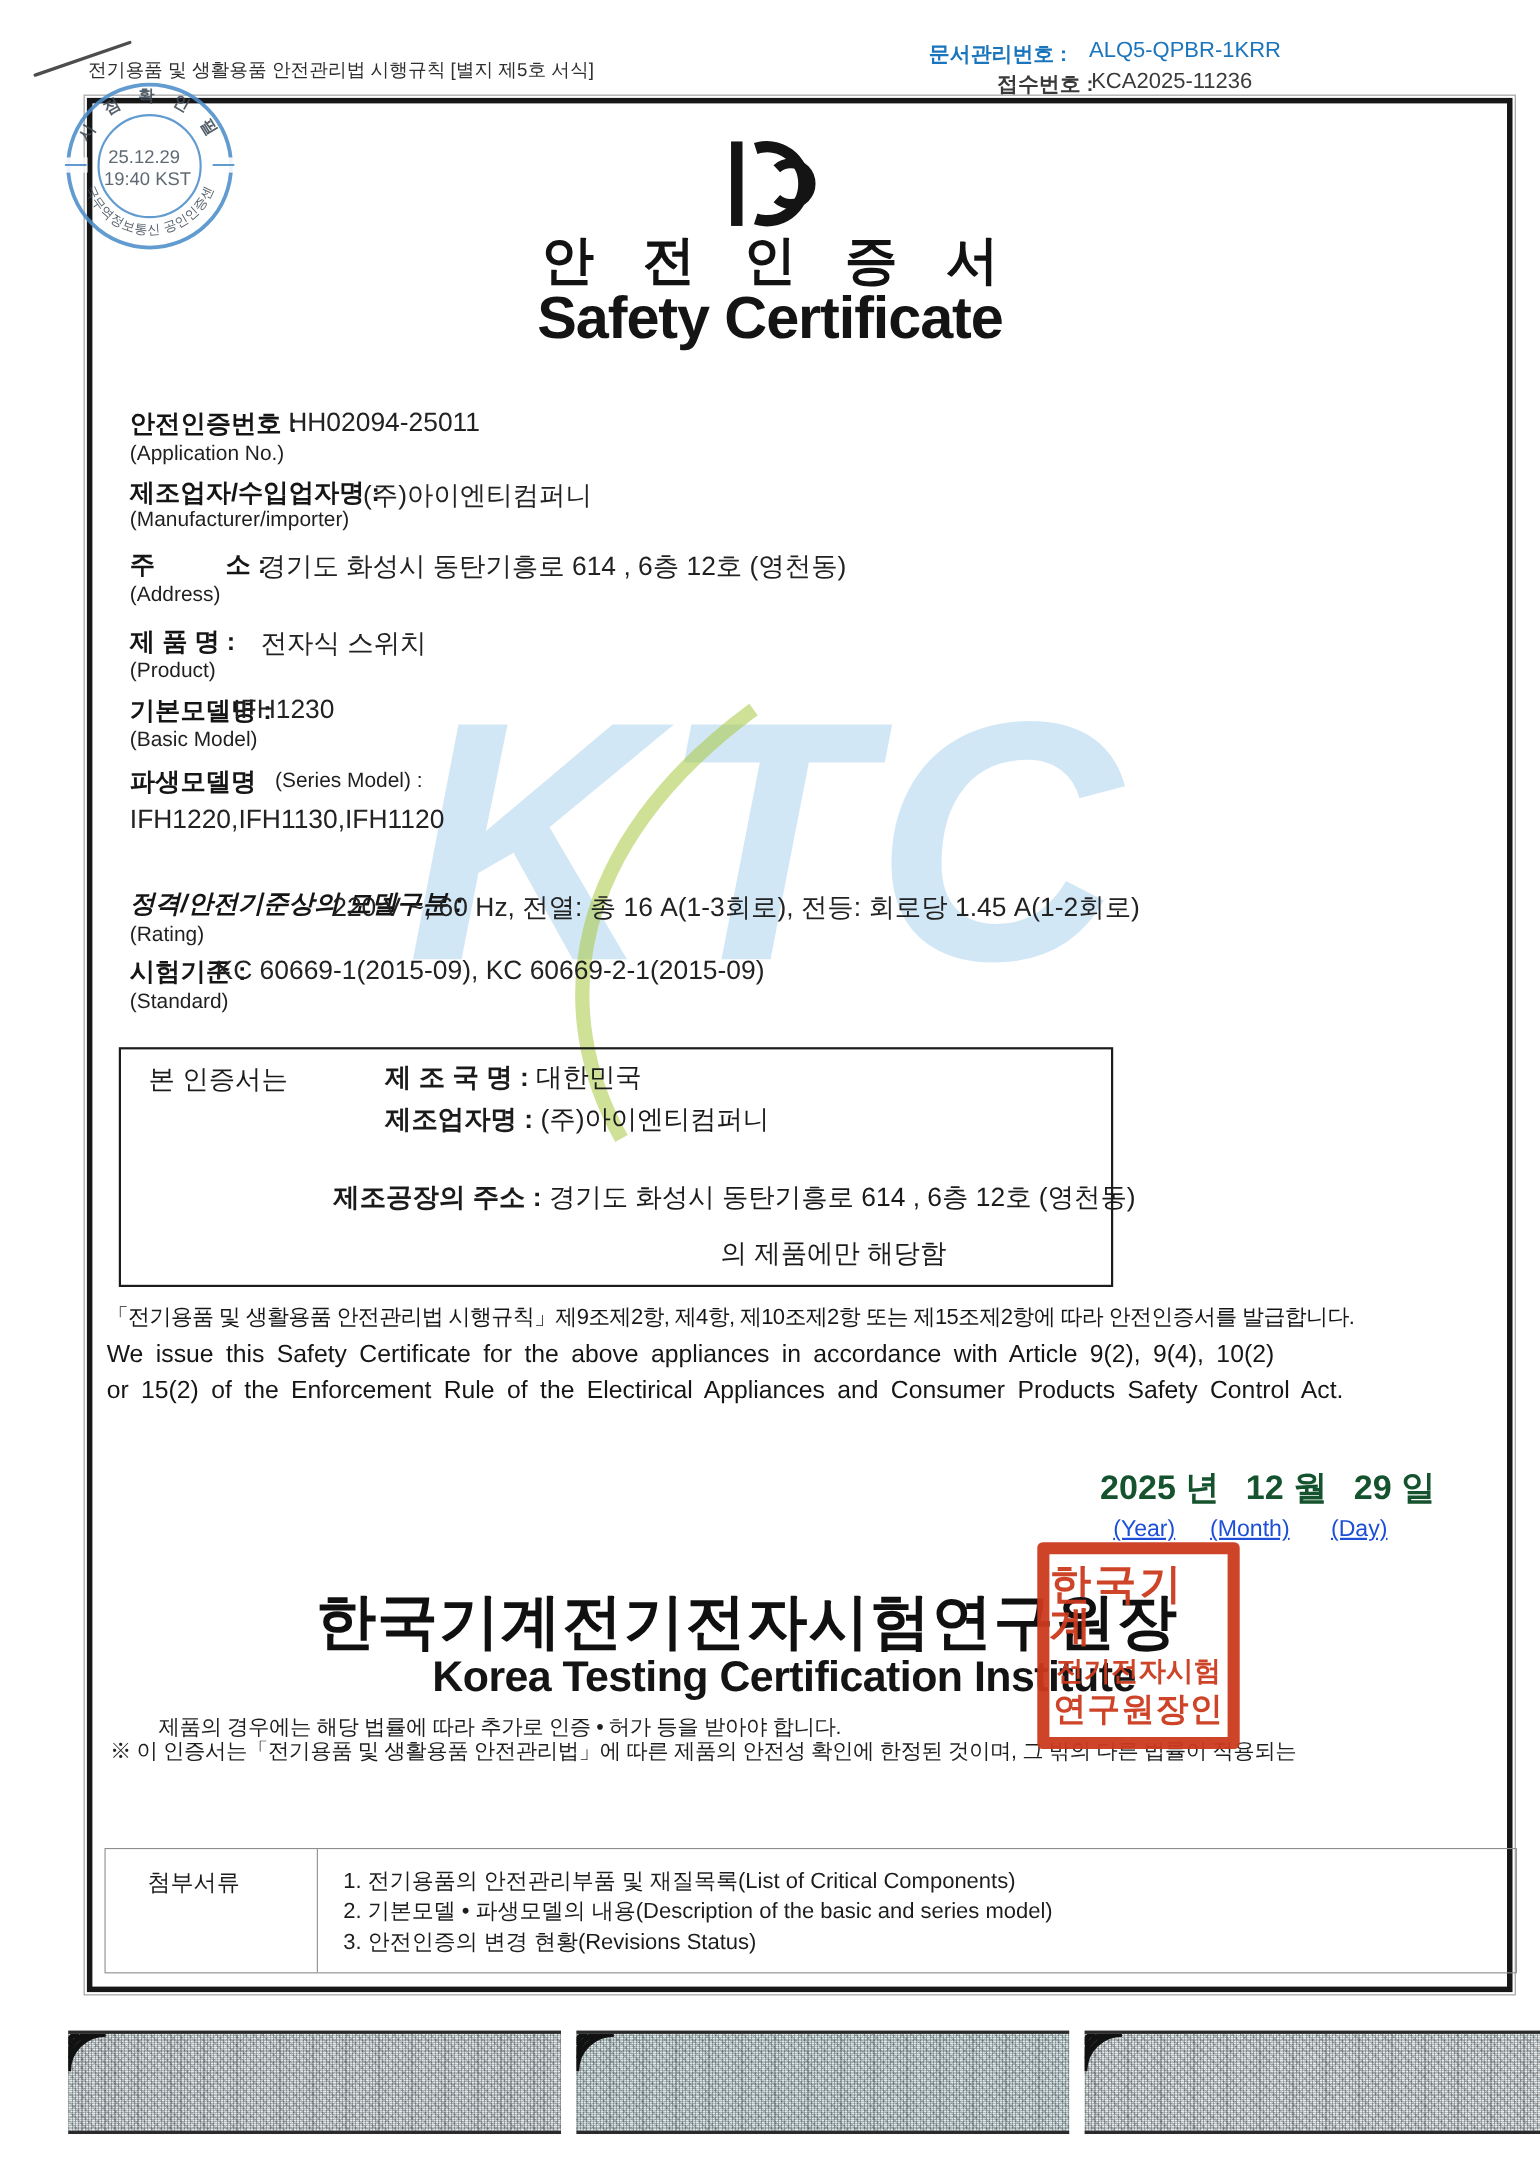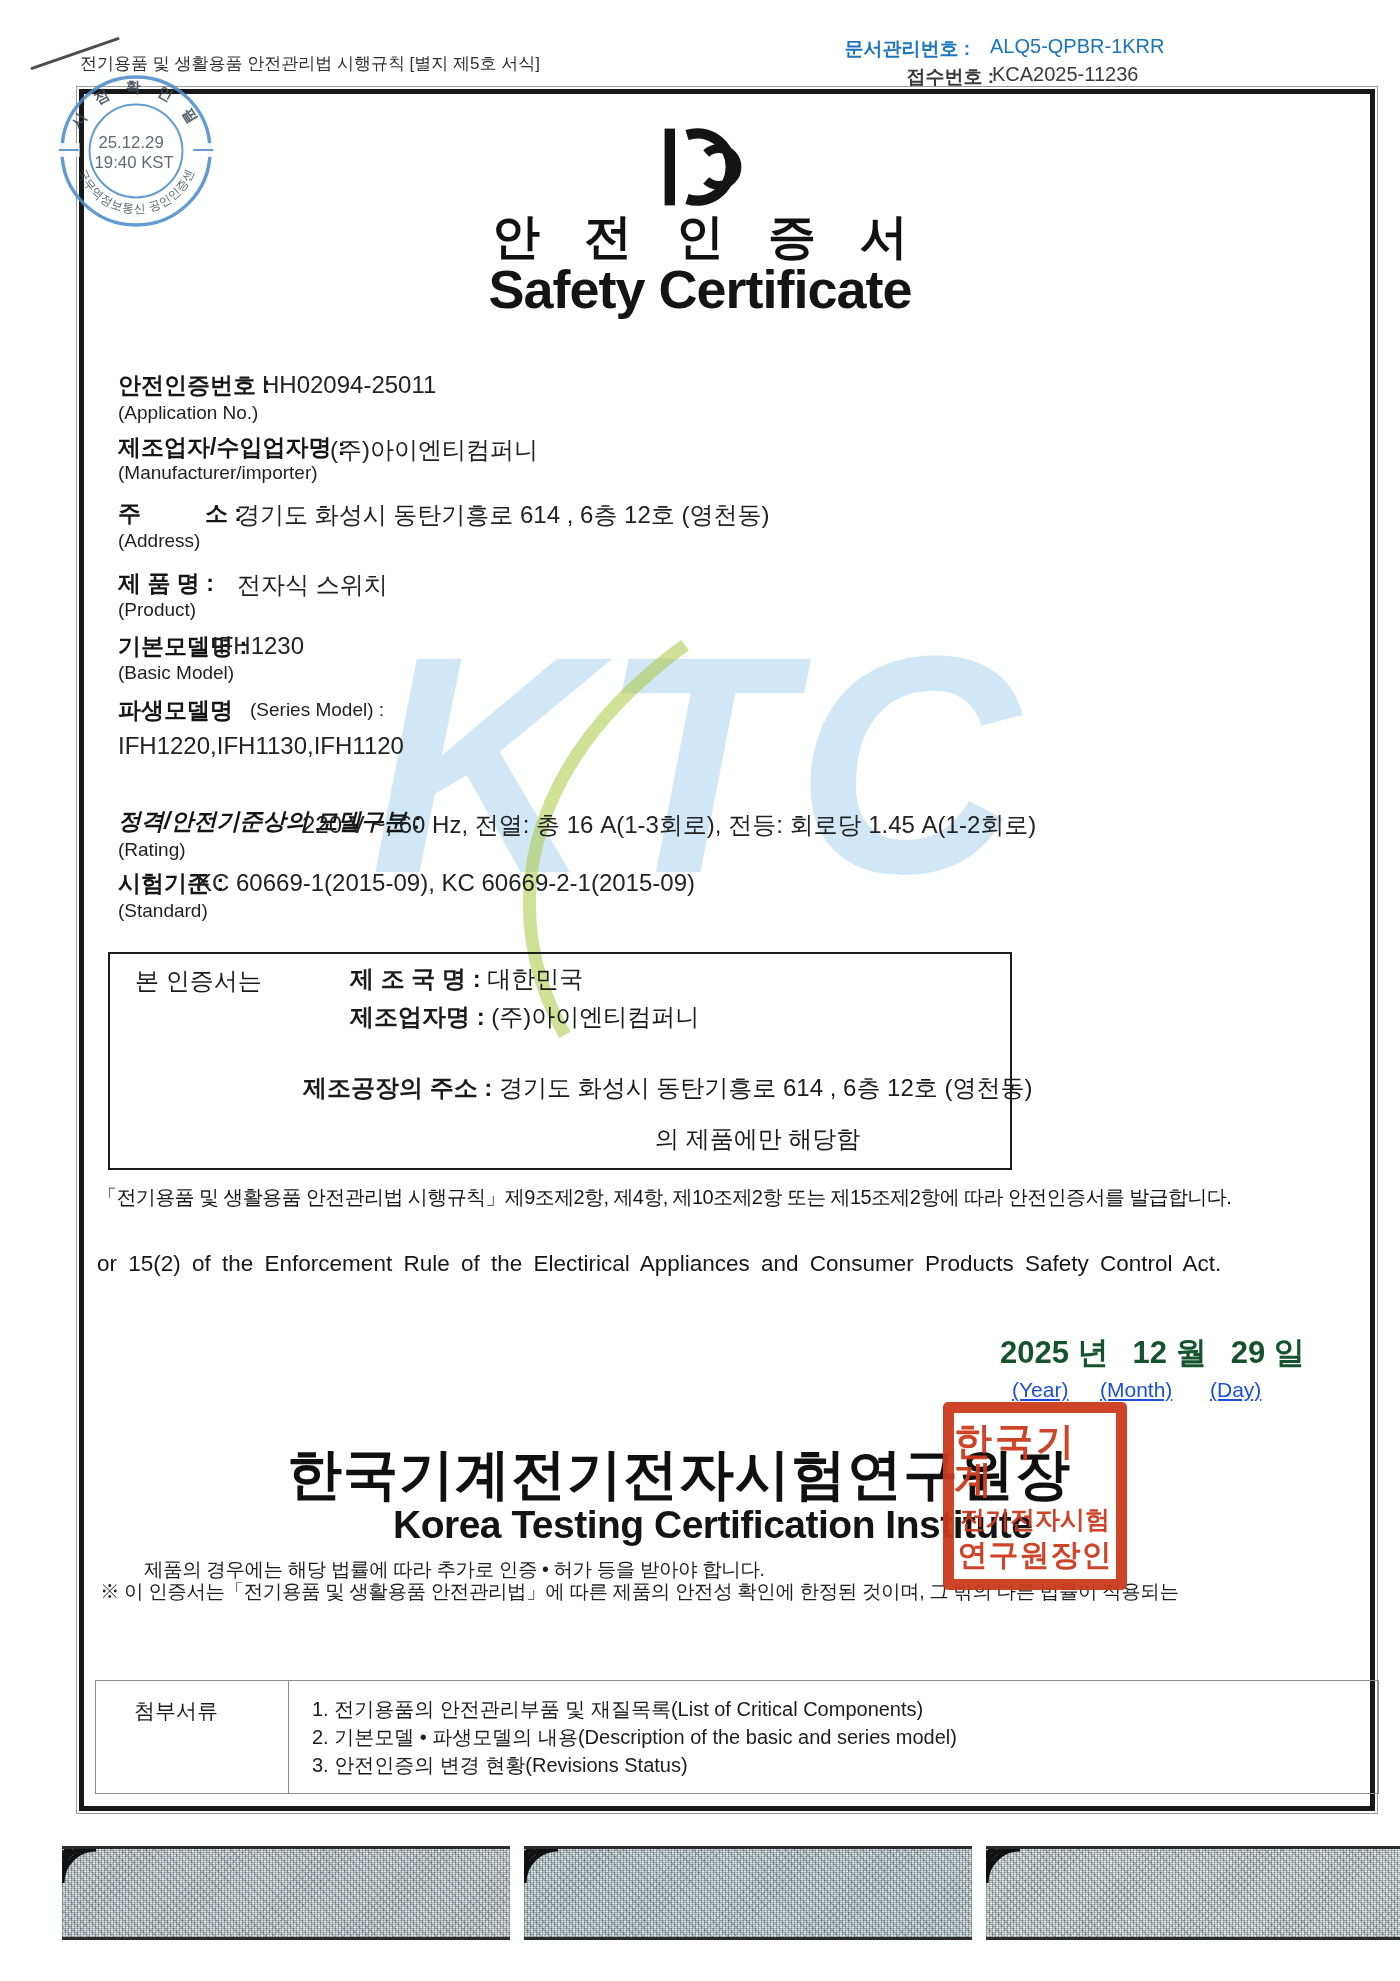--- a/index.html
+++ b/index.html
@@ -148,20 +148,21 @@
   <span class="abs f-sub" style="left:118px;top:900px;">(Standard)</span>
 
   <div class="abs scope-box"></div>
   <span class="abs scope-text" style="left:135px;top:965px;">본 인증서는</span>
   <span class="abs scope-text" style="left:350px;top:963px;"><span class="scope-label">제 조 국 명 : </span><span>대한민국</span></span>
   <span class="abs scope-text" style="left:350px;top:1001px;"><span class="scope-label">제조업자명 : </span><span>(주)아이엔티컴퍼니</span></span>
   <span class="abs scope-text" style="left:303px;top:1072px;"><span class="scope-label">제조공장의 주소 : </span><span>경기도 화성시 동탄기흥로 614 , 6층 12호 (영천동)</span></span>
   <span class="abs scope-text" style="left:655px;top:1123px;">의 제품에만 해당함</span>
 
   <div class="abs stmt-ko" style="left:97px;top:1184px;">「전기용품 및 생활용품 안전관리법 시행규칙」제9조제2항, 제4항, 제10조제2항 또는 제15조제2항에 따라 안전인증서를 발급합니다.</div>
+  <div class="abs stmt-en" style="left:97px;top:1218px;">We issue this Safety Certificate for the above appliances in accordance with Article 9(2), 9(4), 10(2)</div>
   <div class="abs stmt-en" style="left:97px;top:1251px;">or 15(2) of the Enforcement Rule of the Electirical Appliances and Consumer Products Safety Control Act.</div>
 
   <div class="abs date-line" style="left:1000px;top:1332px;"><span>2025 년</span><span style="margin-left:24px;">12 월</span><span style="margin-left:24px;">29 일</span></div>
   <span class="abs date-sub" style="left:1012px;top:1378px;">(Year)</span>
   <span class="abs date-sub" style="left:1100px;top:1378px;">(Month)</span>
   <span class="abs date-sub" style="left:1210px;top:1378px;">(Day)</span>
 
   <div class="abs inst-ko" style="left:287px;top:1438px;">한국기계전기전자시험연구원장</div>
   <div class="abs inst-en" style="left:393px;top:1503px;">Korea Testing Certification Institute</div>
 

